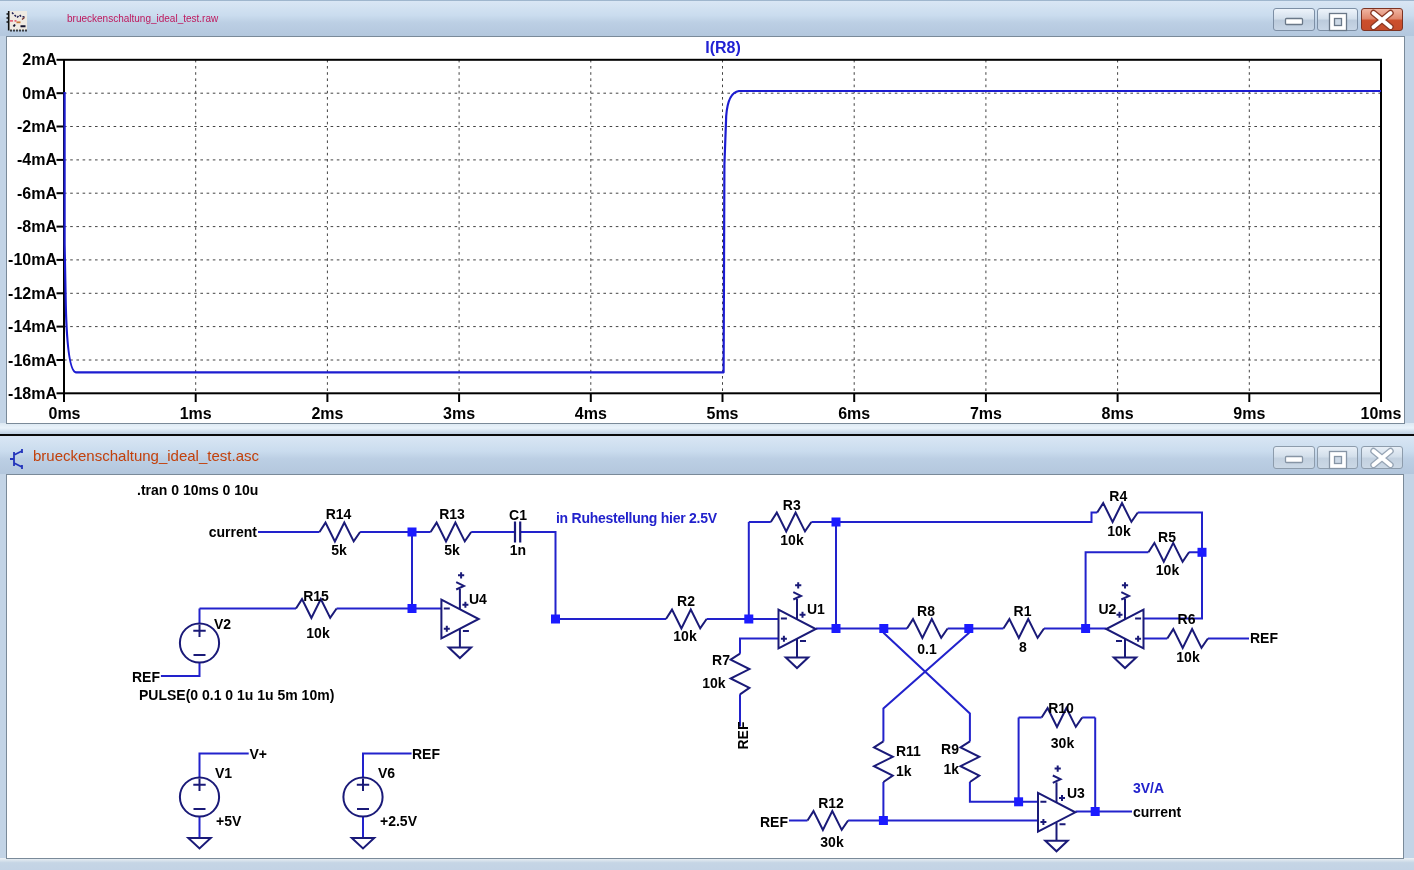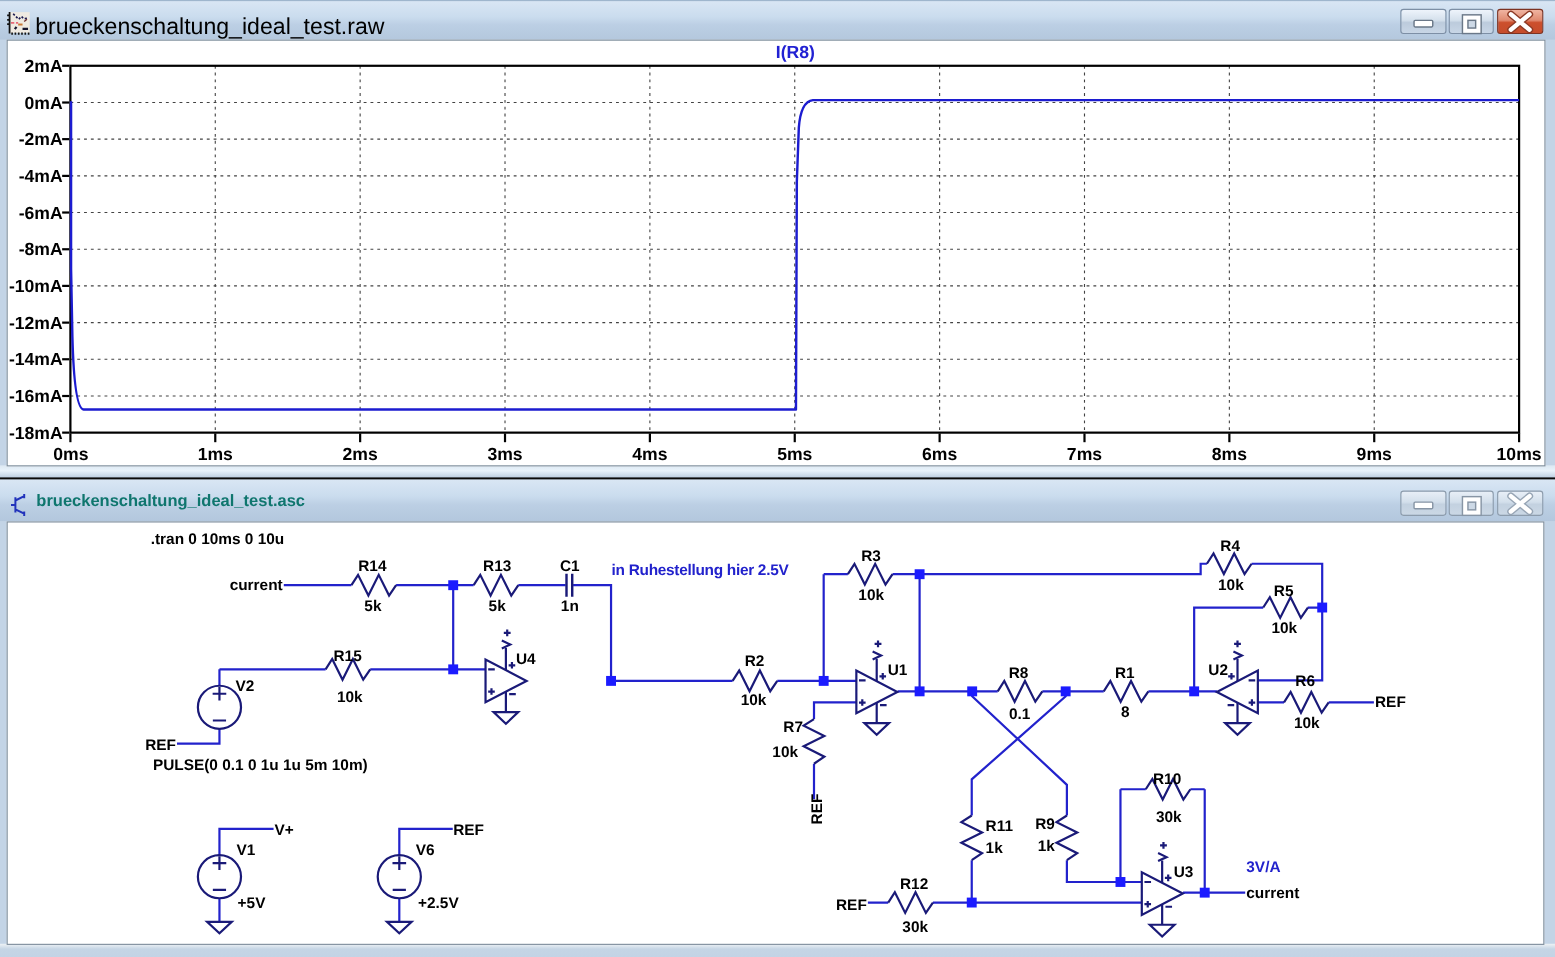--- a/index.html
+++ b/index.html
@@ -1,21 +1,21 @@
 <!DOCTYPE html>
 <html><head>
 <meta charset="utf-8">
 <style>
 html,body{margin:0;padding:0;}
 body{width:1414px;height:870px;position:relative;overflow:hidden;
   font-family:"Liberation Sans",sans-serif;background:#c8d8e8;}
 .tbar{position:absolute;left:0;width:1414px;
   background:linear-gradient(#d9e6f4 0%,#cadcee 40%,#bccfe4 60%,#b3c7dd 100%);}
-.ttext{position:absolute;font-size:21px;color:#000000;}
-.ttext2{position:absolute;font-size:15px;color:#0f766e;font-weight:bold;}
+.ttext{position:absolute;font-size:10px;color:#be185d;margin-left:35px;}
+.ttext2{position:absolute;font-size:15px;color:#c2410c;}
 .btn{position:absolute;border-radius:3px;}
 svg{position:absolute;left:0;top:0;}
 </style>
 </head>
 <body>
 
 <div class="tbar" style="top:0;height:36px;border-top:1px solid #9fb6cd;"></div>
 
 <div style="position:absolute;left:0;top:36px;width:7px;height:388px;background:#c3d4e6;"></div>
 <div style="position:absolute;left:1405px;top:36px;width:9px;height:388px;background:#c3d4e6;"></div>

